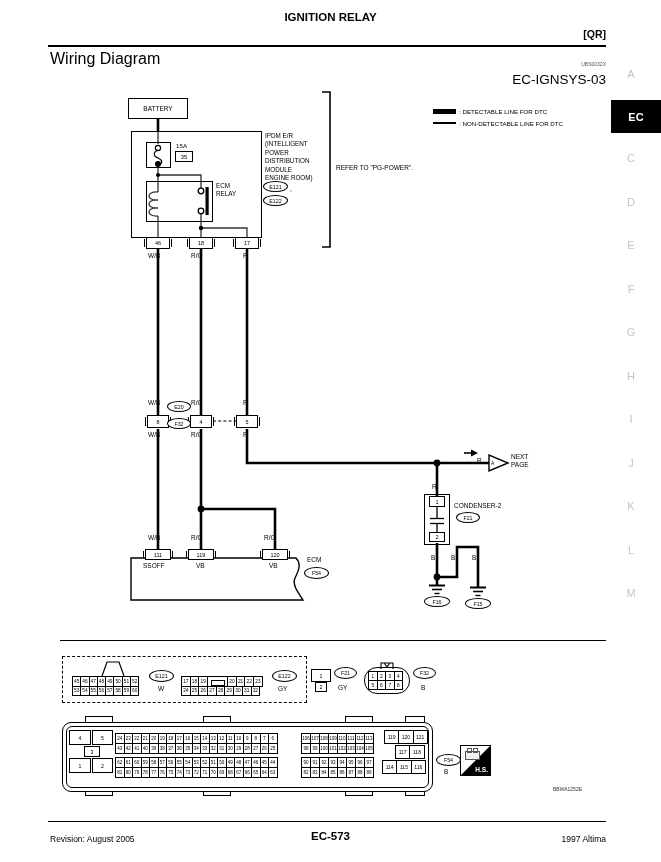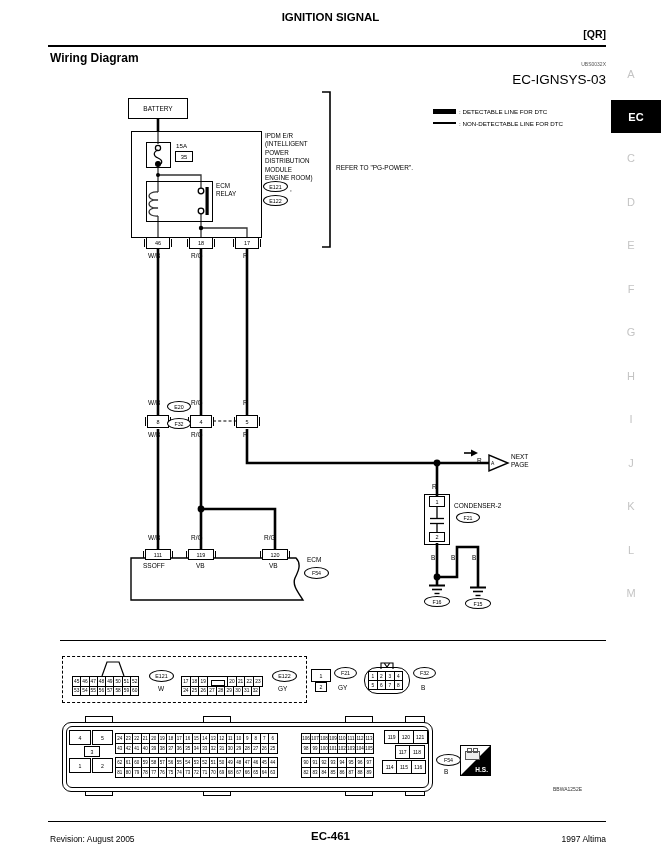--- a/index.html
+++ b/index.html
@@ -122,24 +122,24 @@
       <path d="M475.5,595.5 H480.5" stroke-width="1.4"></path>
   </g>
 
   <path d="M131,558 L296,558 C302,564 298,572 295,578 C292,585 298,592 303,600 L131,600 Z" fill="#fff" stroke="#000" stroke-width="1.4"></path>
 
   <path d="M102,676 L107,662 L119,662 L124,676" fill="#fff" stroke="#000" stroke-width="1.2"></path>
 
   <path d="M381,669 V663 H393 V669 M384.5,663.5 L387,667 L389.5,663.5" fill="none" stroke="#000" stroke-width="1.1"></path>
 </svg>
 
-<div class="lbl" style="left:0;top:14px;width:661px;text-align:center;font-size:11.5px;font-weight:bold">IGNITION SIGNAL</div>
+<div class="lbl" style="left:0;top:14px;width:661px;text-align:center;font-size:11.5px;font-weight:bold">IGNITION RELAY</div>
 <div class="lbl" style="left:450px;top:31px;width:156px;text-align:right;font-size:10.5px;font-weight:bold">[QR]</div>
 <div class="rule" style="left:48px;top:45px;width:558px;height:2.4px"></div>
-<div class="lbl" style="left:50px;top:55px;font-size:12px;font-weight:bold">Wiring Diagram</div>
+<div class="lbl" style="left:50px;top:55px;font-size:16px;font-weight:normal">Wiring Diagram</div>
 <div class="lbl" style="left:540px;top:61px;width:66px;text-align:right;font-size:5px;color:#555">UBS0032X</div>
 <div class="lbl" style="left:440px;top:76px;width:166px;text-align:right;font-size:13.5px">EC-IGNSYS-03</div>
 
 <div class="legbar" style="left:433px;top:109px;width:23px;height:5px"></div>
 <div class="lbl" style="left:459px;top:108px;font-size:6.2px">: DETECTABLE LINE FOR DTC</div>
 <div class="legbar" style="left:433px;top:122px;width:23px;height:2.4px"></div>
 <div class="lbl" style="left:459px;top:119.5px;font-size:6.2px">: NON-DETECTABLE LINE FOR DTC</div>
 
 <div class="sidetab" style="top:68px">A</div>
 <div class="ec-tab">EC</div>
@@ -535,14 +535,14 @@
 
 <div class="hs-box">
   <div class="hs-glyph"></div>
   <span class="hs-text">H.S.</span>
 </div>
 
 <div class="lbl" style="left:553px;top:786px;font-size:5px;color:#333">BBWA1252E</div>
 
 <div class="rule" style="left:48px;top:821px;width:558px;height:1.4px"></div>
 <div class="lbl" style="left:50px;top:836px;font-size:8.5px">Revision: August 2005</div>
-<div class="lbl" style="left:0;top:833px;width:661px;text-align:center;font-size:11.5px;font-weight:bold">EC-461</div>
+<div class="lbl" style="left:0;top:833px;width:661px;text-align:center;font-size:11.5px;font-weight:bold">EC-573</div>
 <div class="lbl" style="left:450px;top:836px;width:156px;text-align:right;font-size:8.5px">1997 Altima</div>
 
 </body></html>

